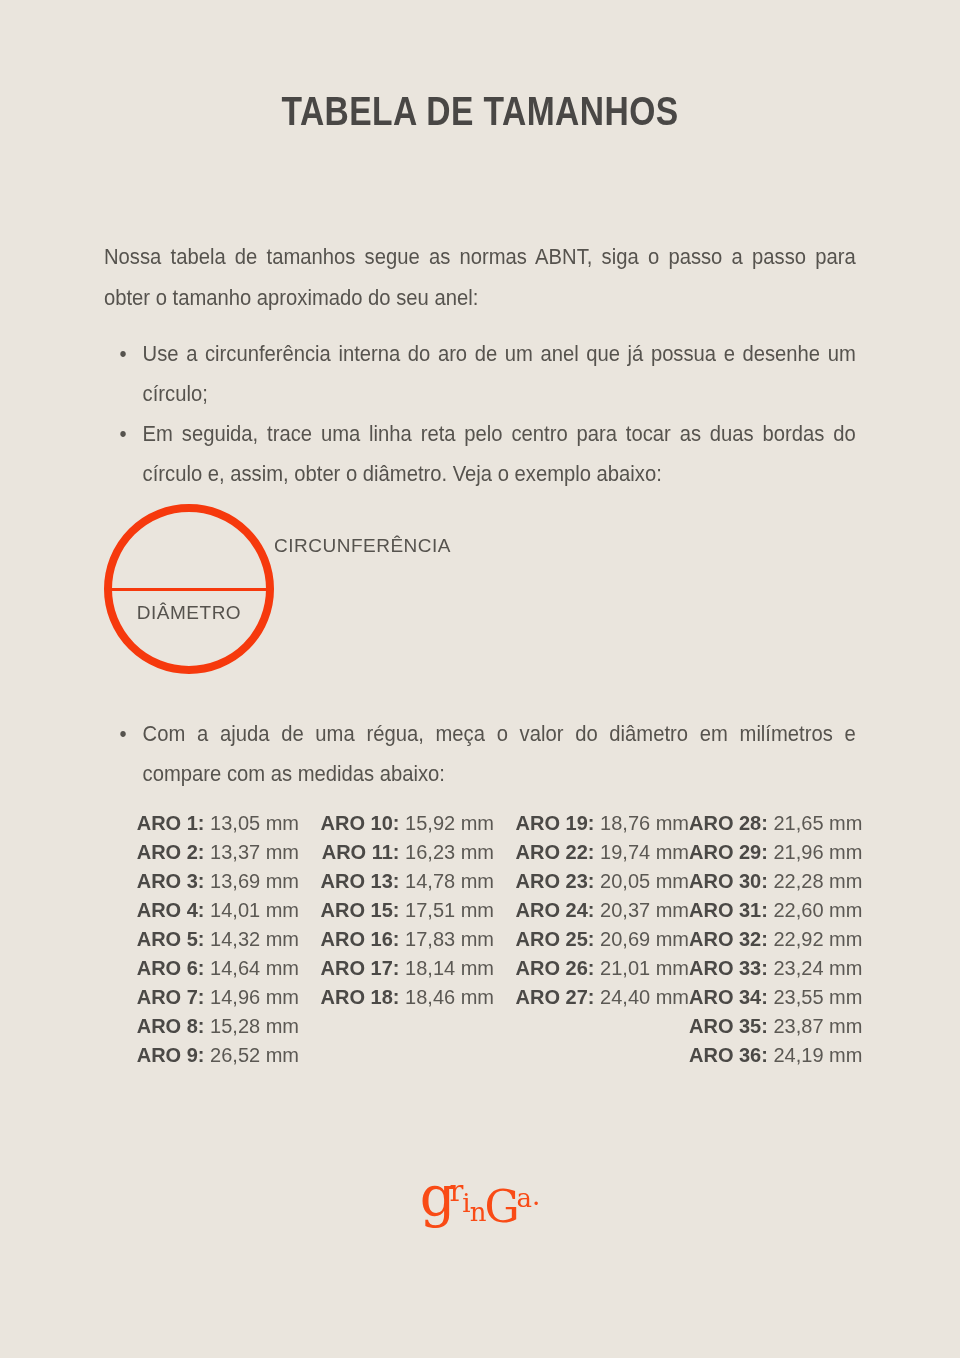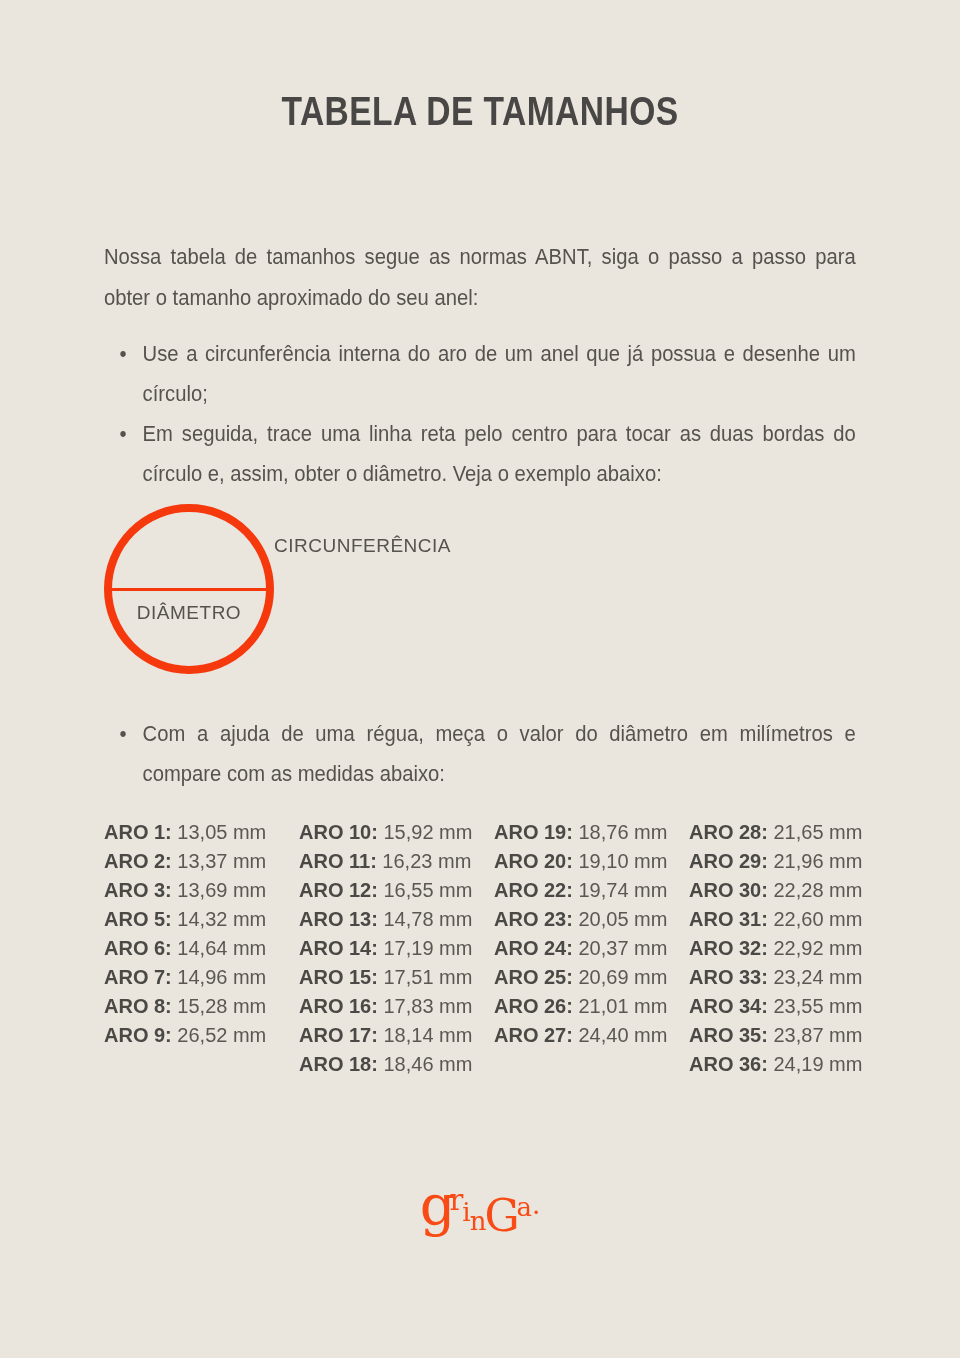--- a/index.html
+++ b/index.html
@@ -98,23 +98,24 @@
   .circumference-label{
     margin-top:31px;
     font-size:19px;
     letter-spacing:0.5px;
     color:var(--text);
     text-align:center;
   }
 
   
   .size-table{
-    margin-top:24px;
+    margin-top:15px;
     display:flex;
     width:752px;
+    text-align:right;
   }
   .size-col{ width:195px; }
   .size-col:last-child{ width:167px; }
   .size-row{
     font-size:20px;
     line-height:29px;
     white-space:nowrap;
   }
   .aro-label{ font-weight:bold; color:var(--text-bold); }
   .aro-value{ color:#5b5853; }
@@ -165,40 +166,38 @@
     <ul class="instructions second">
       <li>Com a ajuda de uma régua, meça o valor do diâmetro em milímetros e compare com as medidas abaixo:</li>
     </ul>
   </div>
 
   <section class="size-table" id="size-table">
       <div class="size-col">
         <div class="size-row"><span class="aro-label">ARO 1:</span><span class="aro-value"> 13,05 mm</span></div>
         <div class="size-row"><span class="aro-label">ARO 2:</span><span class="aro-value"> 13,37 mm</span></div>
         <div class="size-row"><span class="aro-label">ARO 3:</span><span class="aro-value"> 13,69 mm</span></div>
+        <div class="size-row"><span class="aro-label">ARO 4:</span><span class="aro-value"> 14,01 mm</span></div>
         <div class="size-row"><span class="aro-label">ARO 5:</span><span class="aro-value"> 14,32 mm</span></div>
         <div class="size-row"><span class="aro-label">ARO 6:</span><span class="aro-value"> 14,64 mm</span></div>
         <div class="size-row"><span class="aro-label">ARO 7:</span><span class="aro-value"> 14,96 mm</span></div>
         <div class="size-row"><span class="aro-label">ARO 8:</span><span class="aro-value"> 15,28 mm</span></div>
         <div class="size-row"><span class="aro-label">ARO 9:</span><span class="aro-value"> 26,52 mm</span></div>
       </div>
       <div class="size-col">
         <div class="size-row"><span class="aro-label">ARO 10:</span><span class="aro-value"> 15,92 mm</span></div>
         <div class="size-row"><span class="aro-label">ARO 11:</span><span class="aro-value"> 16,23 mm</span></div>
-        <div class="size-row"><span class="aro-label">ARO 12:</span><span class="aro-value"> 16,55 mm</span></div>
         <div class="size-row"><span class="aro-label">ARO 13:</span><span class="aro-value"> 14,78 mm</span></div>
-        <div class="size-row"><span class="aro-label">ARO 14:</span><span class="aro-value"> 17,19 mm</span></div>
         <div class="size-row"><span class="aro-label">ARO 15:</span><span class="aro-value"> 17,51 mm</span></div>
         <div class="size-row"><span class="aro-label">ARO 16:</span><span class="aro-value"> 17,83 mm</span></div>
         <div class="size-row"><span class="aro-label">ARO 17:</span><span class="aro-value"> 18,14 mm</span></div>
         <div class="size-row"><span class="aro-label">ARO 18:</span><span class="aro-value"> 18,46 mm</span></div>
       </div>
       <div class="size-col">
         <div class="size-row"><span class="aro-label">ARO 19:</span><span class="aro-value"> 18,76 mm</span></div>
-        <div class="size-row"><span class="aro-label">ARO 20:</span><span class="aro-value"> 19,10 mm</span></div>
         <div class="size-row"><span class="aro-label">ARO 22:</span><span class="aro-value"> 19,74 mm</span></div>
         <div class="size-row"><span class="aro-label">ARO 23:</span><span class="aro-value"> 20,05 mm</span></div>
         <div class="size-row"><span class="aro-label">ARO 24:</span><span class="aro-value"> 20,37 mm</span></div>
         <div class="size-row"><span class="aro-label">ARO 25:</span><span class="aro-value"> 20,69 mm</span></div>
         <div class="size-row"><span class="aro-label">ARO 26:</span><span class="aro-value"> 21,01 mm</span></div>
         <div class="size-row"><span class="aro-label">ARO 27:</span><span class="aro-value"> 24,40 mm</span></div>
       </div>
       <div class="size-col">
         <div class="size-row"><span class="aro-label">ARO 28:</span><span class="aro-value"> 21,65 mm</span></div>
         <div class="size-row"><span class="aro-label">ARO 29:</span><span class="aro-value"> 21,96 mm</span></div>

